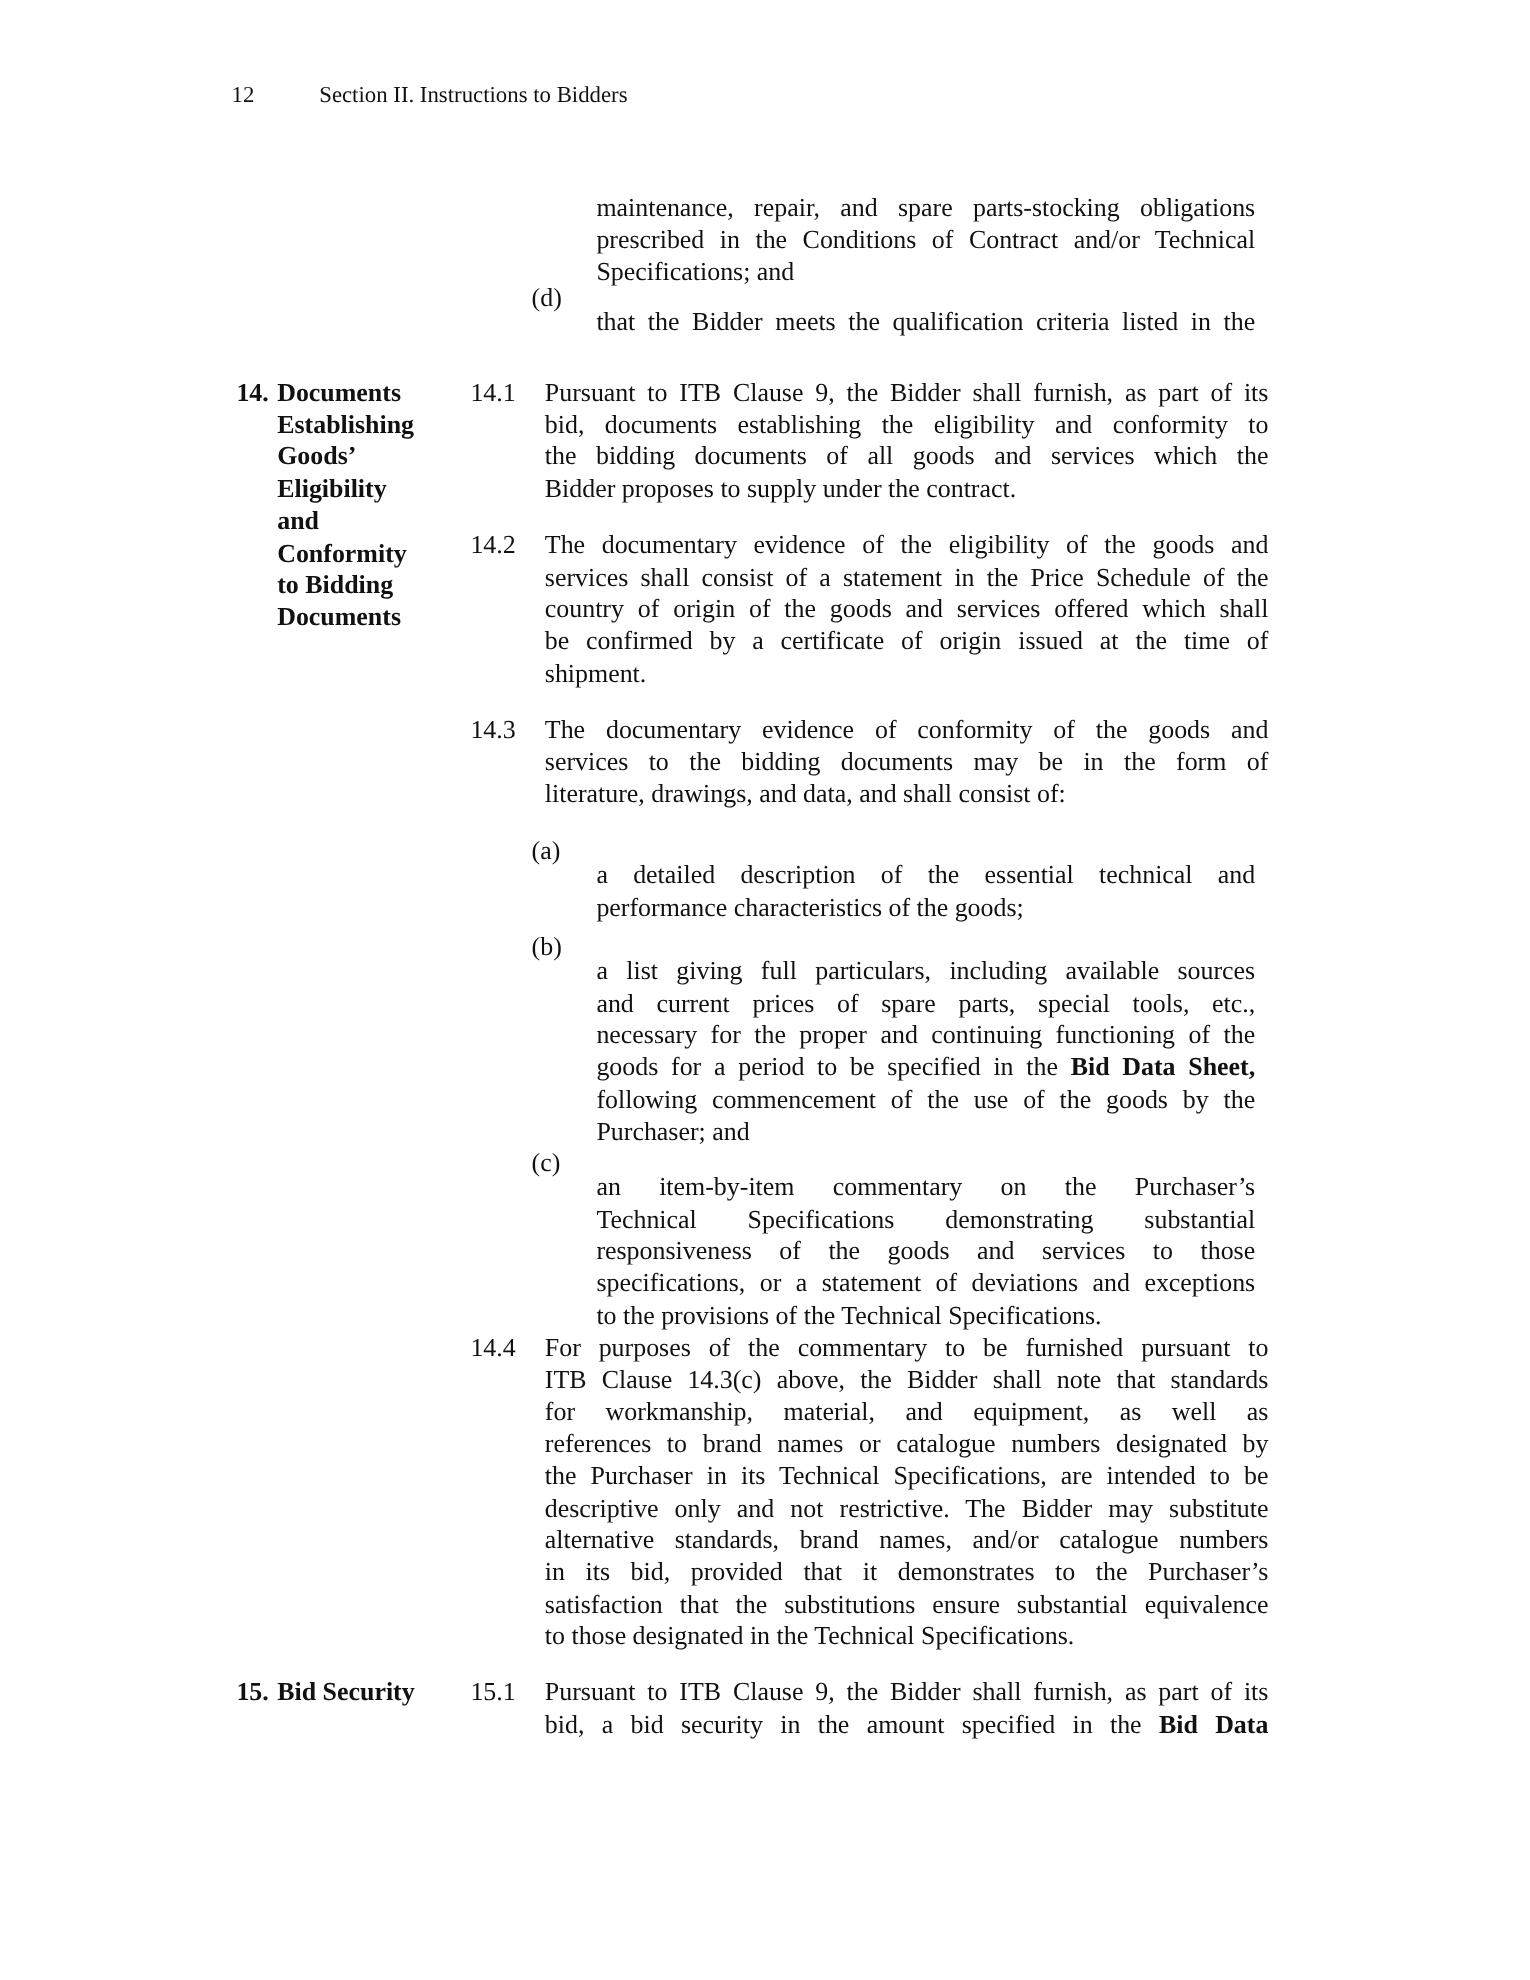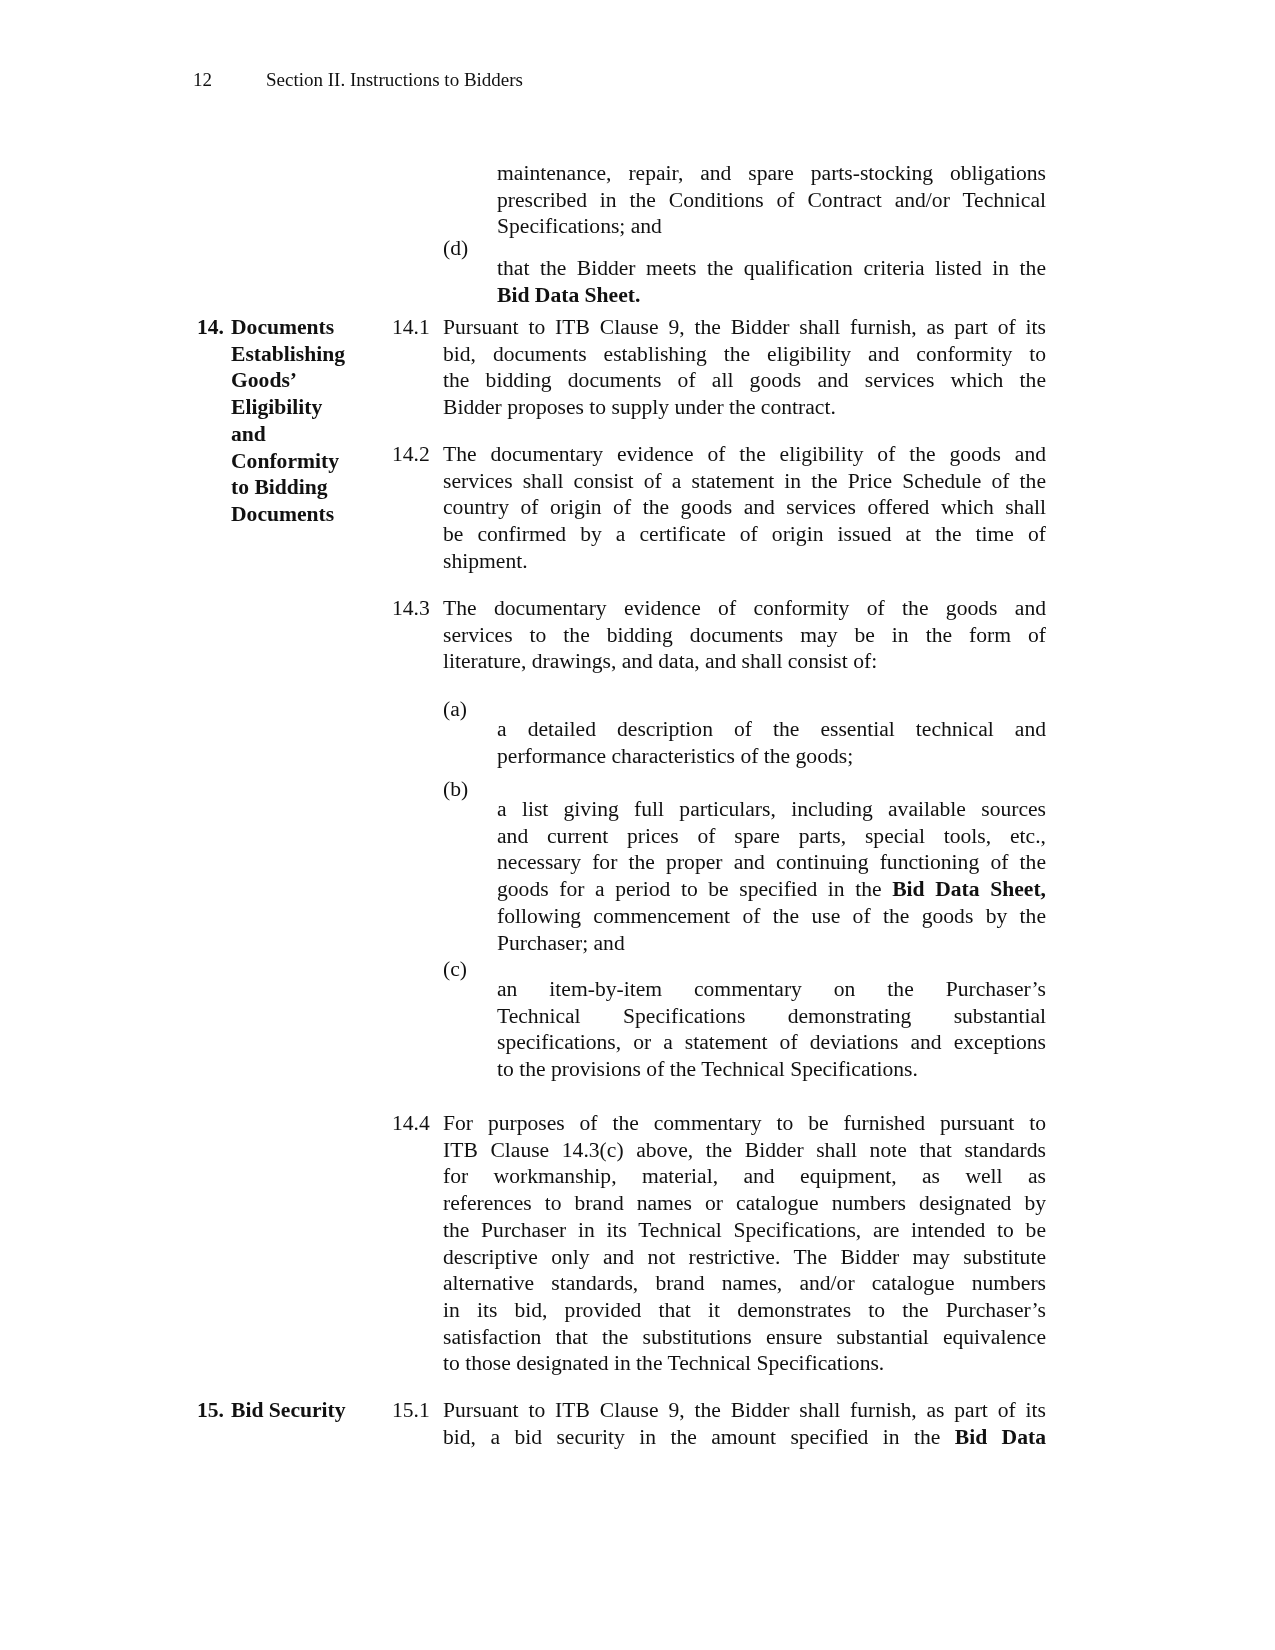--- a/index.html
+++ b/index.html
@@ -14,39 +14,38 @@
 
     .blk { position: absolute; font-size: 21.6px; line-height: 26.7px; text-align: justify; }
     .blk .ln { display: block; white-space: nowrap; text-align: justify; text-align-last: justify; }
     .blk .ln.last { text-align-last: left; }
     .num { position: absolute; font-size: 21.6px; line-height: 26.7px; }
     .heading { position: absolute; font-size: 21.6px; line-height: 26.7px; font-weight: bold; }
     .heading .hn { position: absolute; left: 0; top: 0; }
     .heading .ht { position: absolute; left: 34px; top: 0; white-space: nowrap; }
     b { font-weight: bold; }
 
-    .body-col { left: 443px; width: 603px; }
+    .body-col { left: 454px; width: 603px; }
     .sub-col { left: 497px; width: 549px; margin-top: 20px; }
   </style>
 </head>
 <body>
 
 <div class="hdr hdr-page">12</div>
 <div class="hdr hdr-title">Section II. Instructions to Bidders</div>
 
 <div class="blk sub-col" style="top:140px;">
   <span class="ln">maintenance, repair, and spare parts-stocking obligations</span>
   <span class="ln">prescribed in the Conditions of Contract and/or Technical</span>
   <span class="ln last">Specifications; and</span>
 </div>
 
 <div class="num" style="left:443px; top:235px;">(d)</div>
 <div class="blk sub-col" style="top:235px;">
   <span class="ln">that the Bidder meets the qualification criteria listed in the</span>
-  <span class="ln last"><b>Bid Data Sheet.</b></span>
 </div>
 
 <div class="heading" style="left:197px; top:314px; width:160px;">
   <span class="hn">14.</span>
   <span class="ht" style="top:0px;">Documents</span>
   <span class="ht" style="top:26.7px;">Establishing</span>
   <span class="ht" style="top:53.4px;">Goods’</span>
   <span class="ht" style="top:80.1px;">Eligibility</span>
   <span class="ht" style="top:106.8px;">and</span>
   <span class="ht" style="top:133.5px;">Conformity</span>
@@ -91,20 +90,21 @@
   <span class="ln">necessary for the proper and continuing functioning of the</span>
   <span class="ln"><span>goods for a period to be specified in the </span><b>Bid Data Sheet,</b></span>
   <span class="ln">following commencement of the use of the goods by the</span>
   <span class="ln last">Purchaser; and</span>
 </div>
 
 <div class="num" style="left:443px; top:956px;">(c)</div>
 <div class="blk sub-col" style="top:956px;">
   <span class="ln">an item-by-item commentary on the Purchaser’s</span>
   <span class="ln">Technical Specifications demonstrating substantial</span>
+  <span class="ln">responsiveness of the goods and services to those</span>
   <span class="ln">specifications, or a statement of deviations and exceptions</span>
   <span class="ln last">to the provisions of the Technical Specifications.</span>
 </div>
 
 <div class="num" style="left:392px; top:1110px;">14.4</div>
 <div class="blk body-col" style="top:1110px;">
   <span class="ln">For purposes of the commentary to be furnished pursuant to</span>
   <span class="ln">ITB Clause 14.3(c) above, the Bidder shall note that standards</span>
   <span class="ln">for workmanship, material, and equipment, as well as</span>
   <span class="ln">references to brand names or catalogue numbers designated by</span>

